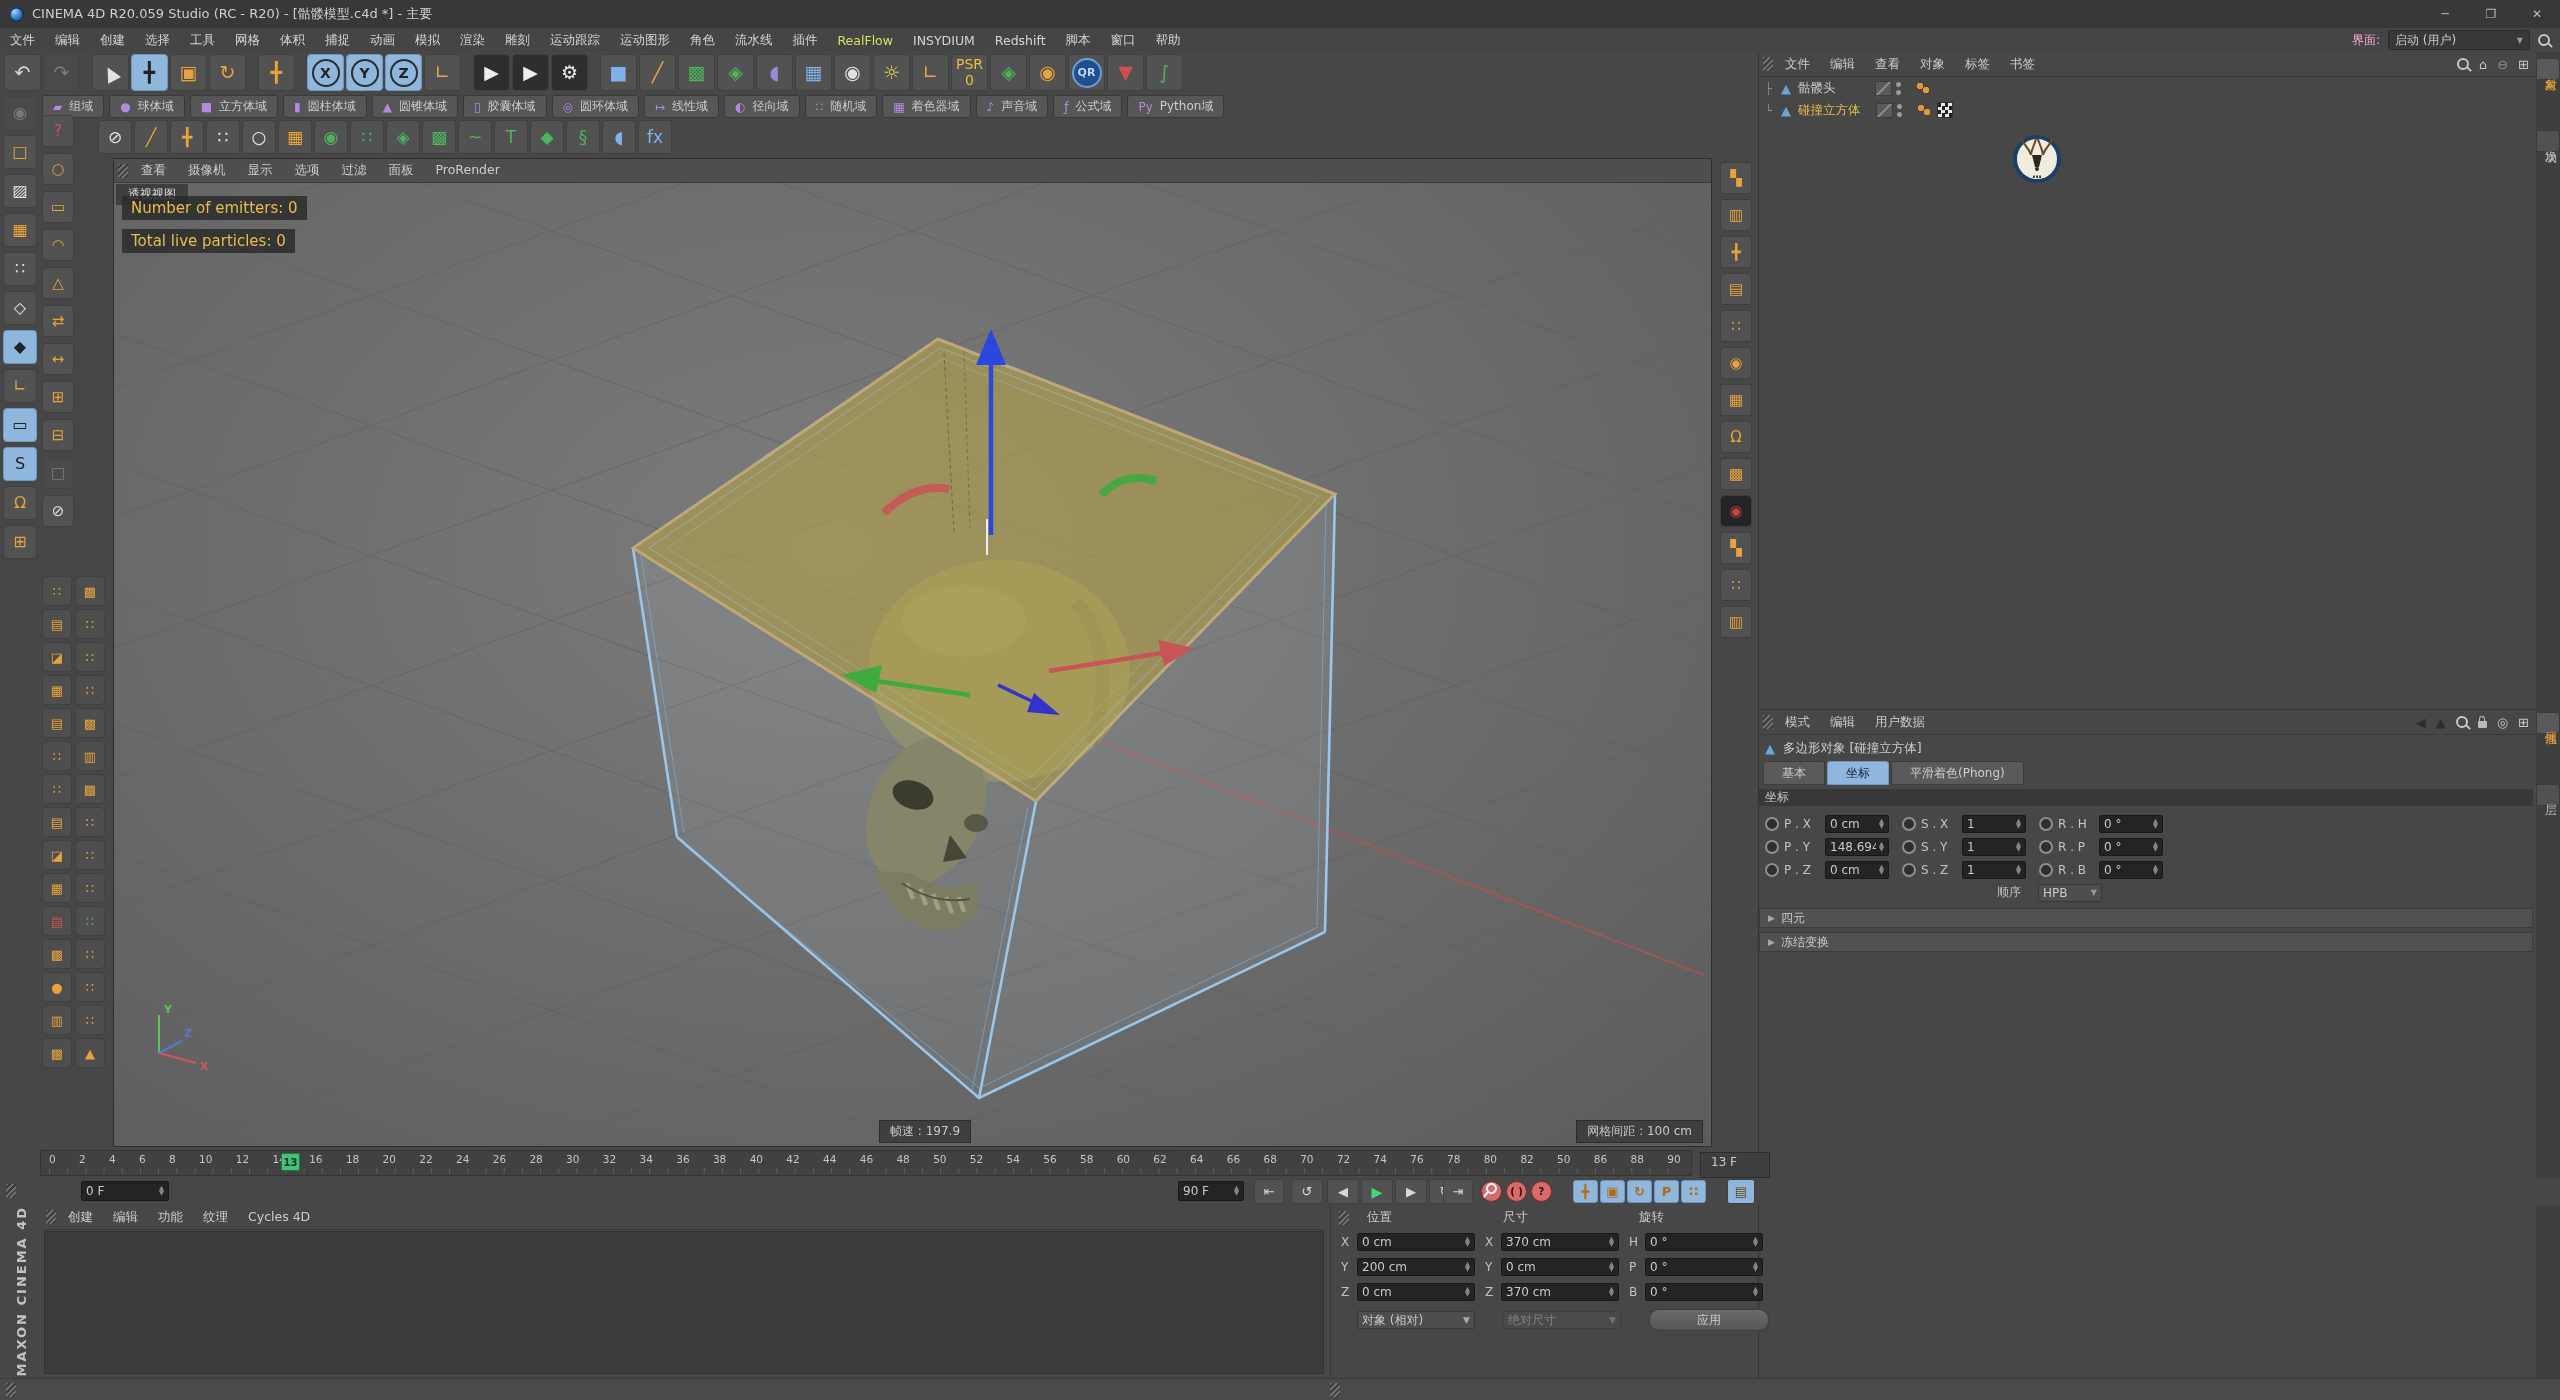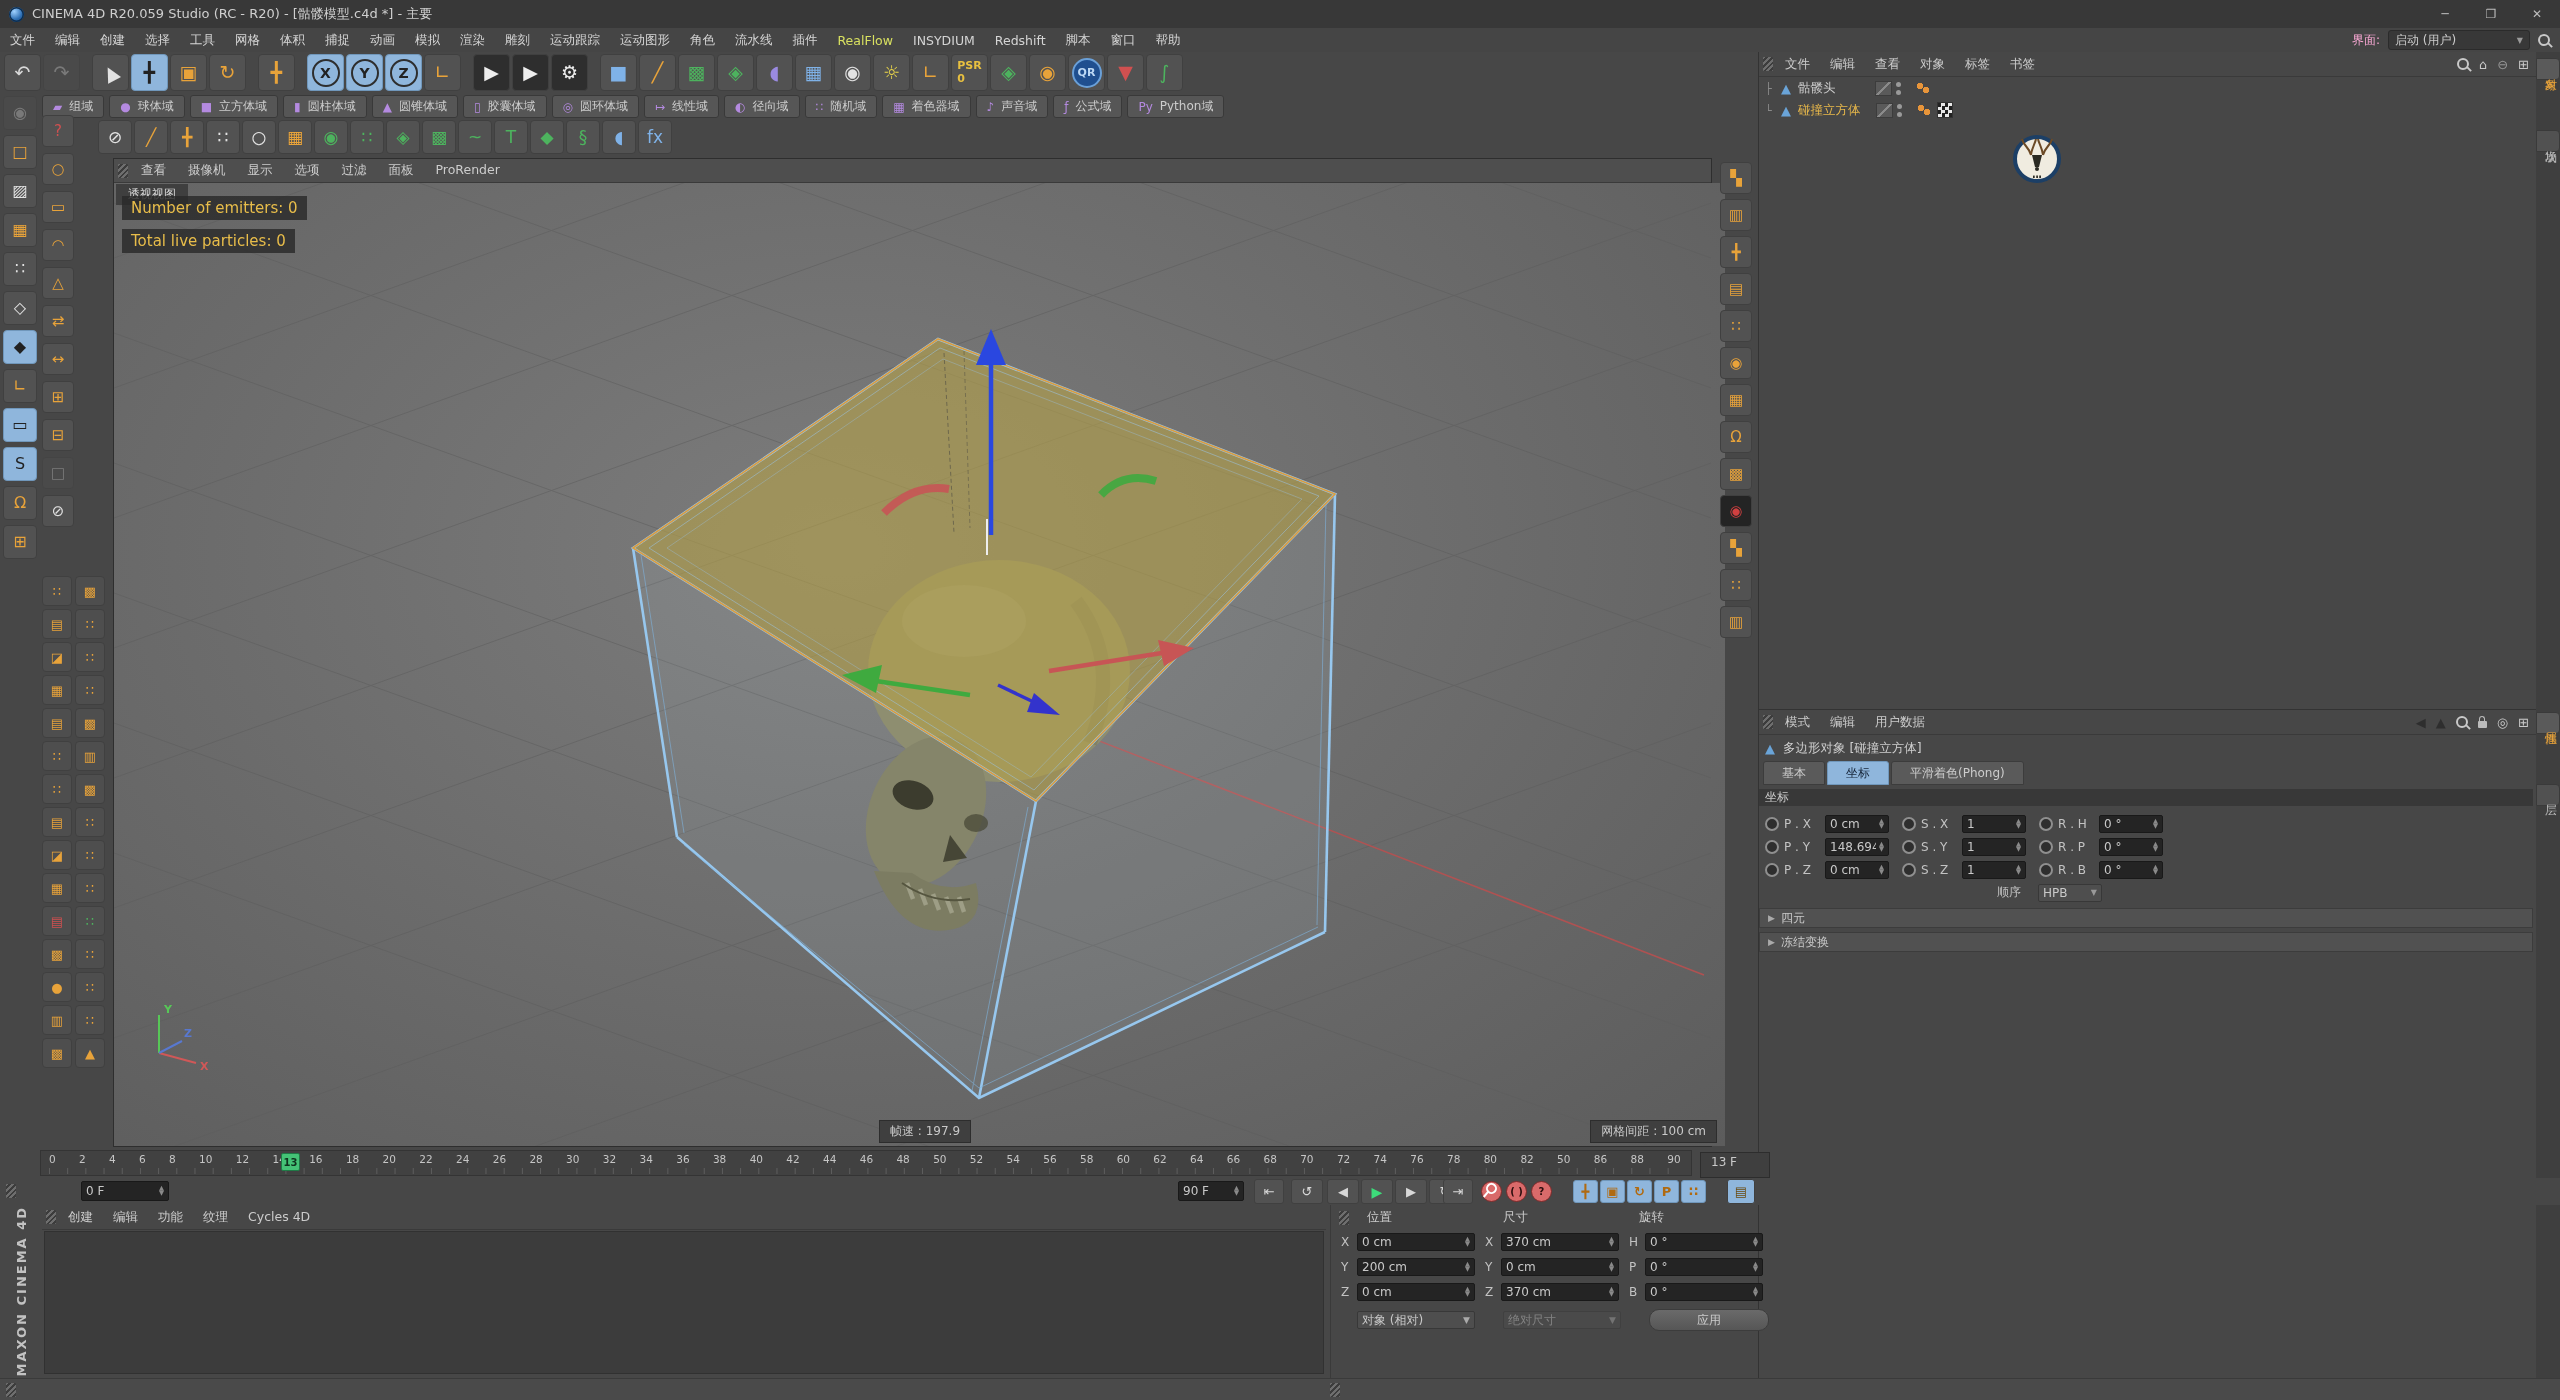--- a/index.html
+++ b/index.html
@@ -33,21 +33,21 @@
   .tb1{left:4px;top:54px;display:flex;gap:2px;align-items:center;}
   .tile{width:37px;height:37px;background:#525252;border:1px solid #404040;border-radius:4px;
         display:flex;align-items:center;justify-content:center;font-size:19px;color:#d8d8d8;box-sizing:border-box;flex:none;}
   .tile .g{line-height:1;}
   .tile.gap{margin-left:10px;}
   .tile.on{background:#8fb6dc;border-color:#7097bb;color:#222;}
   .tile.dim{opacity:.35;}
   .tile.axis .g{width:24px;height:24px;border:2px solid #2e2e2e;box-shadow:inset 0 0 0 2px #8fb6dc;border-radius:50%;
       display:flex;align-items:center;justify-content:center;font-weight:bold;font-size:14px;color:#222;}
   .tile.render{background:#2e2e2e;color:#eee;}
-  .tile.psr .g{font-size:11px;font-weight:bold;color:#e8c040;white-space:pre-line;line-height:1.1;}
+  .tile.psr .g{font-size:14px;font-weight:normal;color:#e8c040;white-space:pre-line;text-align:center;line-height:1.1;}
   .tile.qr .g{width:26px;height:26px;border-radius:50%;background:#1f4f8f;border:2px solid #6aa0d8;color:#bcd8f4;
       font-size:11px;font-weight:bold;display:flex;align-items:center;justify-content:center;}
   .org{color:#e8a33a;} .grn{color:#4db35e;} .blu{color:#7fb2e8;} .pur{color:#9a8ae0;}
   .red{color:#d05050;} .yel{color:#e8d44a;} .wht{color:#e2e2e2;}
   .cursor .g{transform:rotate(-28deg);}
   .tb2{left:42px;top:95px;display:flex;gap:5px;align-items:center;}
   .fbtn{height:21px;display:flex;align-items:center;gap:7px;padding:0 10px;background:#565656;border:1px solid #393939;
         border-radius:3px;color:#cccccc;font-size:12px;white-space:nowrap;}
   .fbtn .fg{color:#b48ae0;font-size:12px;}
   .tb3{left:98px;top:120px;display:flex;gap:2px;align-items:center;}
@@ -58,21 +58,21 @@
   .tile.pal{width:34px;height:34px;font-size:16px;}
   .tile.pal2{width:32px;height:32px;font-size:15px;}
   .presets{left:42px;top:576px;width:68px;display:flex;flex-wrap:wrap;gap:3px;}
   .tile.ps{width:30px;height:30px;font-size:13px;background:#4e4e4e;}
   
   .vp{left:113px;top:158px;width:1599px;height:989px;background:#5f5f5f;border:1px solid #2e2e2e;box-sizing:border-box;}
   .vpmenu{position:absolute;left:0;top:0;width:100%;height:24px;background:#4e4e4e;border-bottom:1px solid #3a3a3a;
           display:flex;align-items:center;gap:2px;box-sizing:border-box;}
   .vpmenu .mi{padding:3px 11px;font-size:12.5px;color:#cccccc;}
   .scene{position:absolute;left:0;top:24px;width:1597px;height:963px;
-         background:radial-gradient(ellipse at 45% 38%,#7c7c7c,#646464 75%,#5c5c5c);padding-left:14px;}
+         background:radial-gradient(ellipse at 45% 38%,#7c7c7c,#646464 75%,#5c5c5c);}
   .vplabel{position:absolute;left:2px;top:1px;background:#3f3f3f;color:#d8d8d8;padding:2px 12px;font-size:12px;z-index:1;}
   .ovl{position:absolute;background:rgba(42,42,42,.82);color:#e8bd4a;font-size:15px;padding:3px 9px;z-index:2;white-space:nowrap;text-align:center;}
   .badge{position:absolute;background:#3f3f3f;border:1px solid #2d2d2d;color:#c9c9c9;font-size:12px;padding:2px 10px;z-index:2;}
   
   .sidestrip{left:1716px;top:162px;width:40px;display:flex;flex-direction:column;gap:5px;align-items:center;}
   .tile.side{width:32px;height:32px;font-size:15px;}
   .tile.dark{background:#242424;color:#d04040;}
   .rightcol{left:1758px;top:52px;width:778px;height:1326px;background:#474747;border-left:1px solid #333;}
   .vtabs{left:2536px;top:52px;width:24px;height:1326px;background:#3f3f3f;}
   .vtab{position:absolute;left:0;width:22px;padding:10px 0;background:#515151;border:1px solid #3a3a3a;border-radius:0 4px 4px 0;

